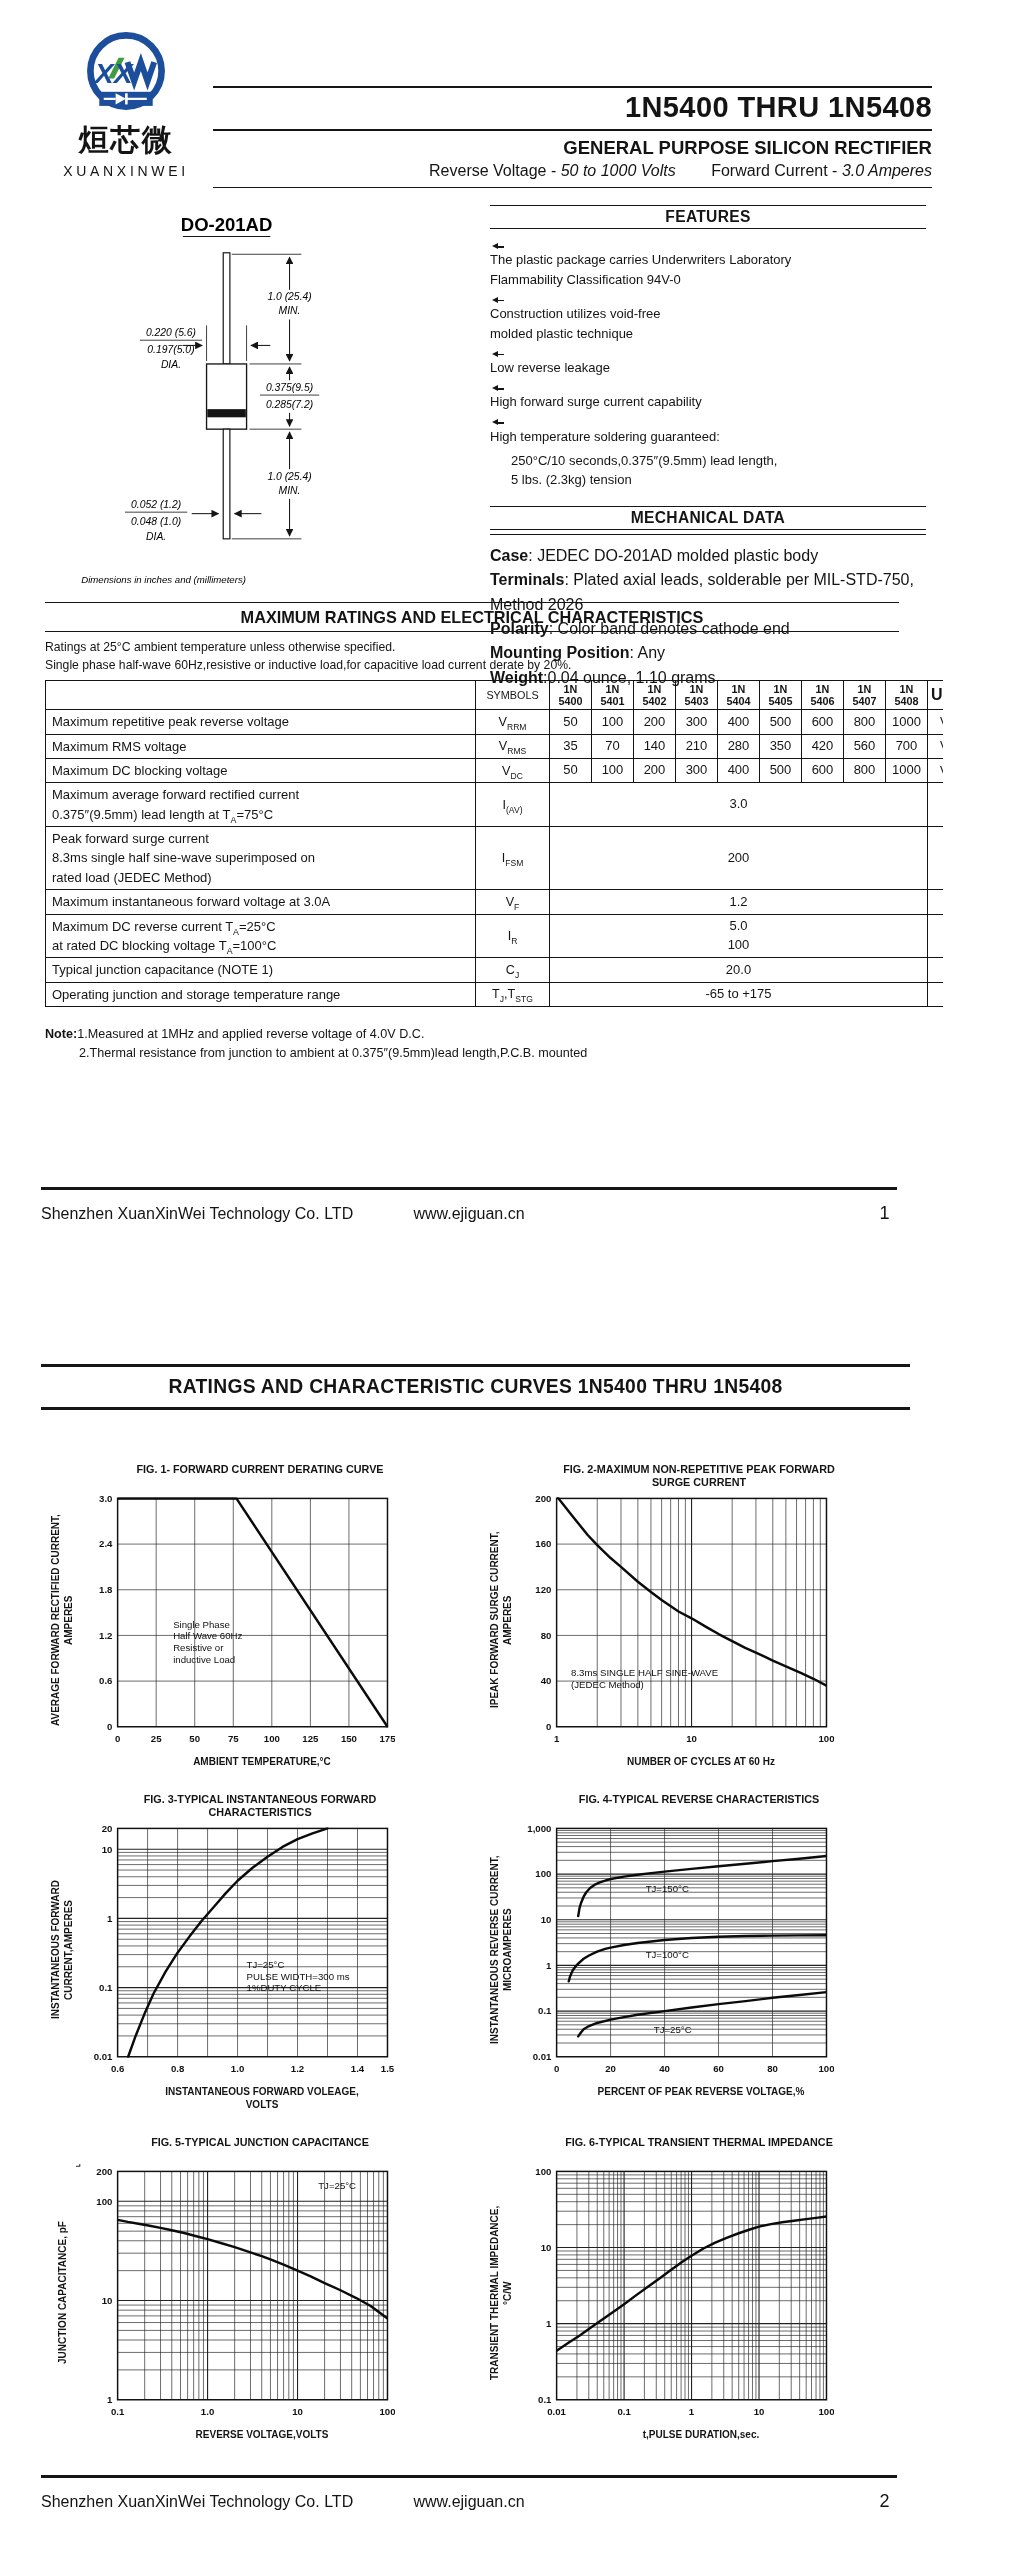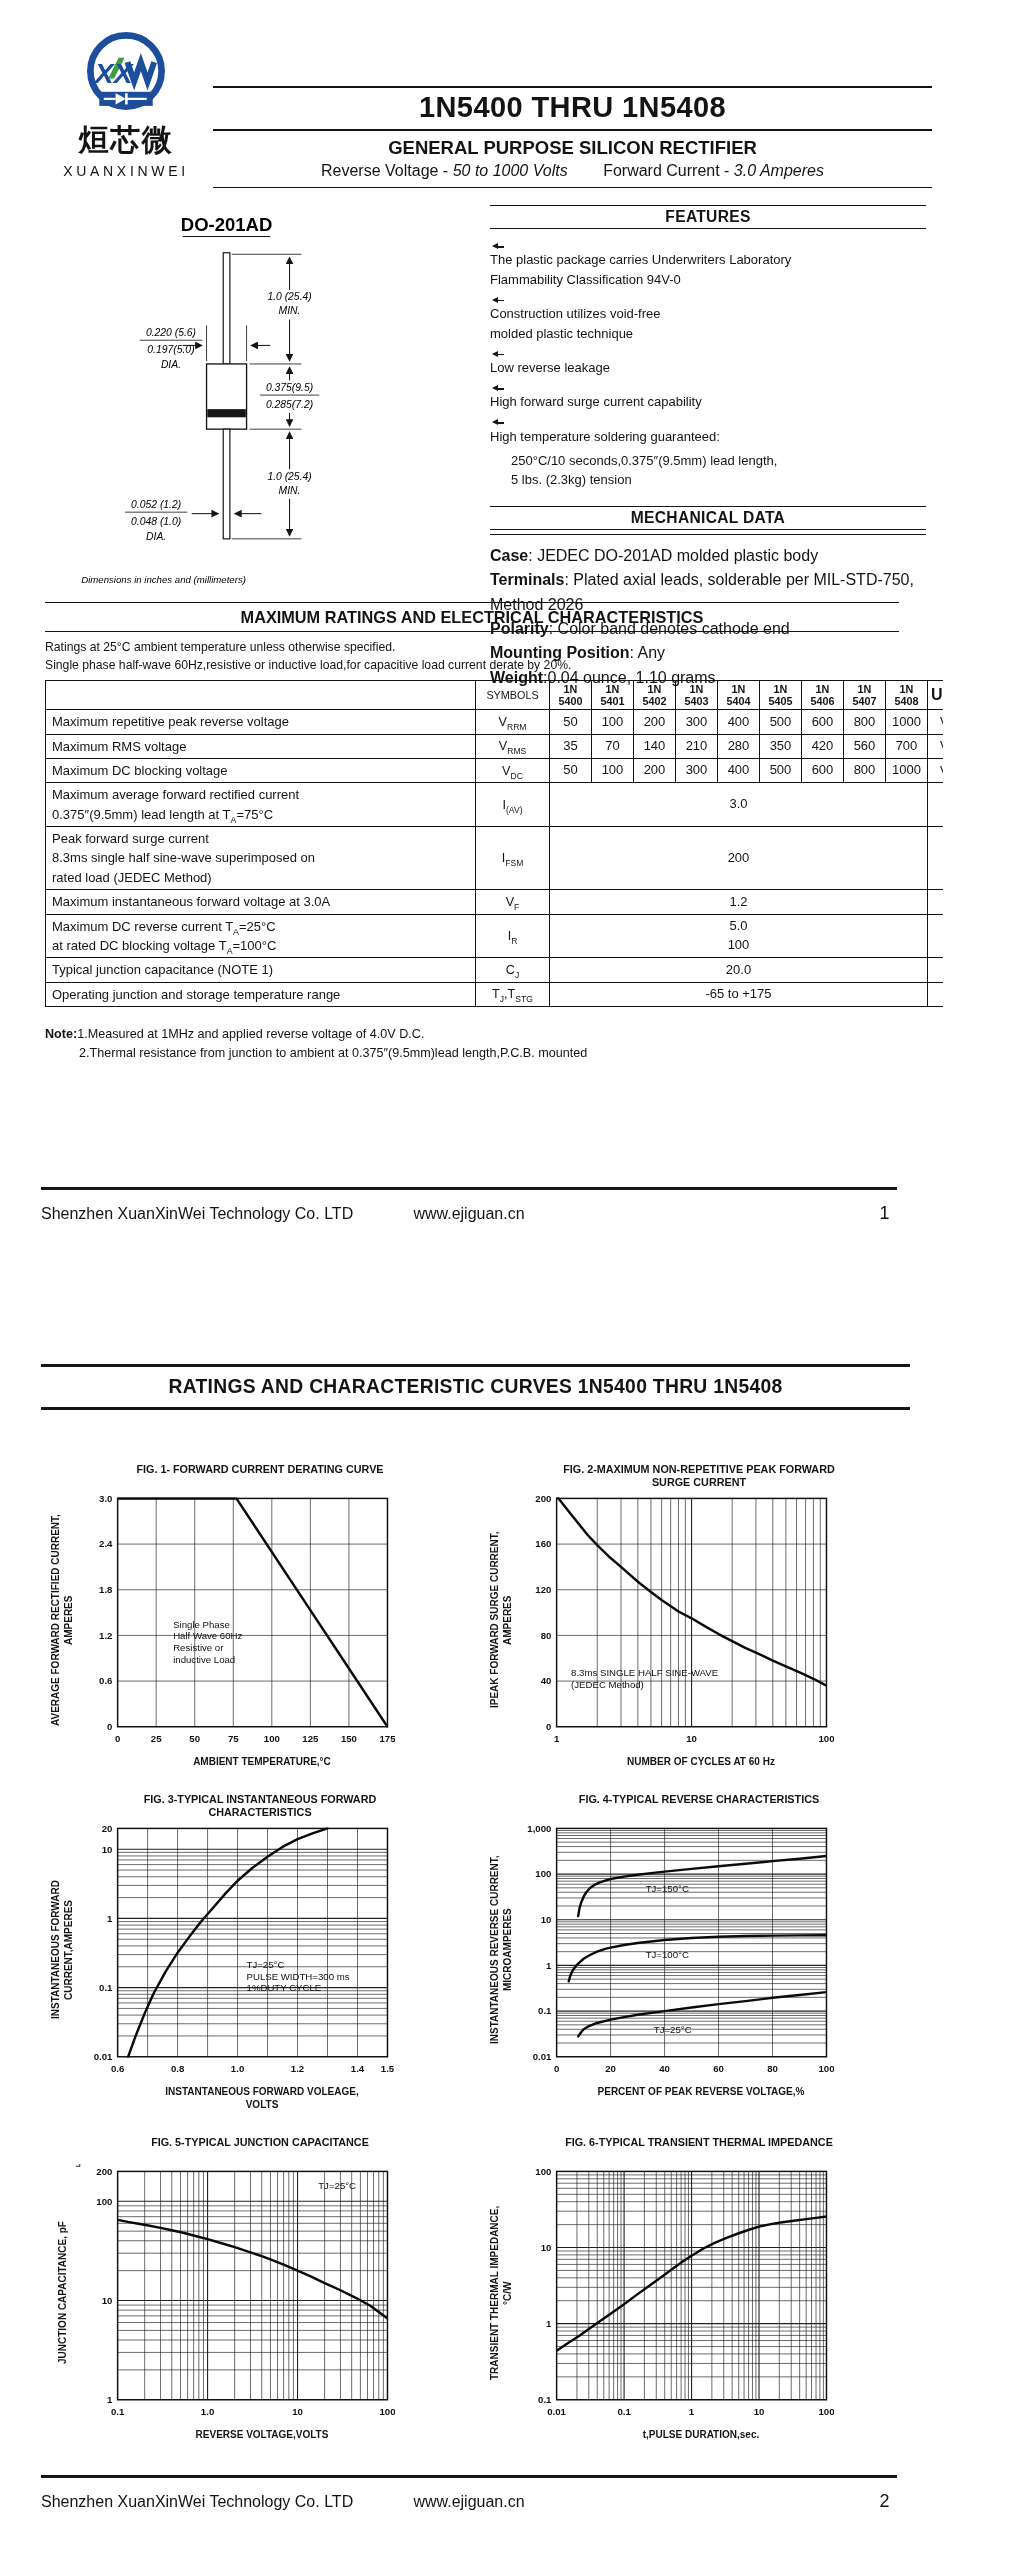--- a/index.html
+++ b/index.html
@@ -9,21 +9,21 @@
   .rule.r3{border-top-width:2.6px;}
   .rule.r5{border-top-width:3.7px;}
   .dbl{height:3.7px;border-top:1.5px solid #161616;border-bottom:1.5px solid #161616;}
   sub{font-size:68%;line-height:0;}
 
   
   .hdr{position:absolute;top:28px;left:45px;right:11px;display:flex;}
   .logo{width:162px;text-align:center;flex:none;}
   .logo .cn{font-size:30px;font-weight:bold;letter-spacing:1.5px;margin-top:-3px;}
   .logo .en{font-size:14px;letter-spacing:3.7px;margin-top:1.5px;font-weight:500;}
-  .titleblock{flex:1;margin-left:6px;margin-top:58px;text-align:center;}
+  .titleblock{flex:1;margin-left:6px;margin-top:58px;text-align:right;}
   .titleblock h1{margin:3px 0 4.5px 0;font-size:29px;letter-spacing:0.4px;}
   .titleblock h2{margin:6px 0 1.5px 0;font-size:18.5px;}
   .specline{font-size:16px;margin:3px 0 7.4px 0;}
   .specline i{font-size:16px;}
   .specline .sp2{margin-left:31px;}
 
   
   .cols{position:absolute;top:187px;left:45px;right:11px;height:415px;}
   .pkg{position:absolute;left:0;top:21px;}
   .rcol{position:absolute;left:445px;right:6px;top:18px;}

